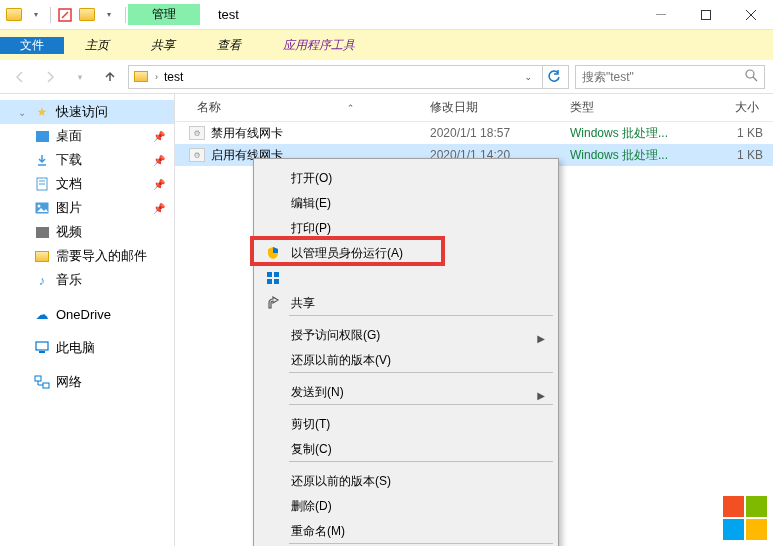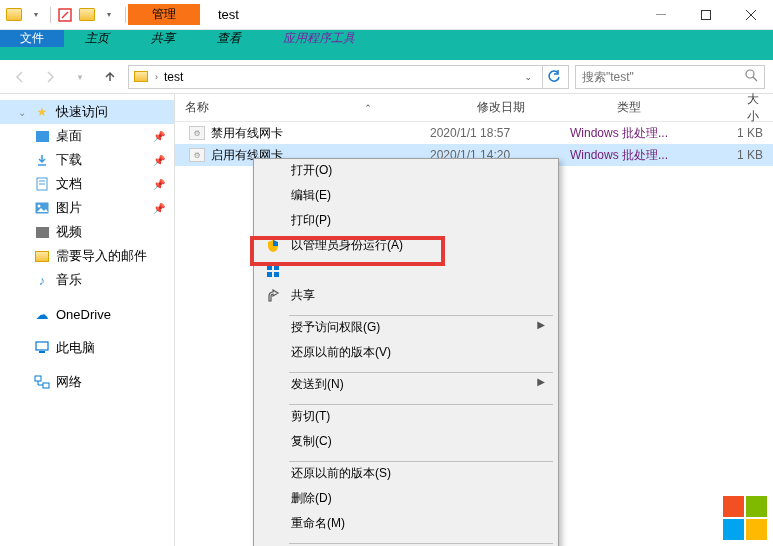--- a/index.html
+++ b/index.html
@@ -3,27 +3,27 @@
 <meta charset="utf-8">
 <style>
 * { margin: 0; padding: 0; box-sizing: border-box; font-family: "Microsoft YaHei", "Segoe UI", sans-serif; }
 body { width: 773px; height: 546px; background: #fff; overflow: hidden; position: relative; font-size: 12px; }
 
 .titlebar { height: 30px; display: flex; align-items: center; background: #fff; border-bottom: 1px solid #e5e5e5; }
 .qat { display: flex; align-items: center; gap: 2px; padding: 0 4px; }
 .qat-icon { width: 20px; height: 20px; display: flex; align-items: center; justify-content: center; }
 .folder-small { width: 16px; height: 13px; background: linear-gradient(#ffe9a6,#f5c23d); border: 1px solid #d9a400; border-radius: 1px; }
 .qat-sep { width: 1px; height: 16px; background: #ccc; margin: 0 2px; }
-.tab-context { background: #f97316; padding: 2px 24px; font-size: 12px; }
+.tab-context { background: #86efac; padding: 2px 24px; font-size: 12px; }
 .tab-folder { padding: 2px 18px; font-size: 13px; }
 .win-controls { margin-left: auto; display: flex; }
 .win-btn { width: 45px; height: 28px; display: flex; align-items: center; justify-content: center; }
 .win-btn svg { stroke: #333; }
 
-.ribbon { height: 30px; display: flex; align-items: flex-start; background: #14b8a6; }
+.ribbon { height: 30px; display: flex; align-items: center; background: #fef9c3; }
 .ribbon-file { background: #1979ca; color: #fff; padding: 0 20px; display: flex; align-items: center; font-size: 12px; }
 .ribbon-tab { padding: 0 21px; display: flex; align-items: center; cursor: pointer; font-style: italic; }
 .ribbon-tab.ctx { color: #7b1fa2; }
 
 .addrbar { height: 34px; display: flex; align-items: center; padding: 4px 8px; gap: 6px; border-bottom: 1px solid #e0e0e0; }
 .nav-btn { width: 24px; height: 24px; display: flex; align-items: center; justify-content: center; opacity: 0.4; }
 .addr-box { flex: 1; height: 24px; border: 1px solid #ccc; display: flex; align-items: center; padding: 0 4px; gap: 6px; background: #fff; }
 .addr-seg { display: flex; align-items: center; gap: 4px; }
 .addr-chev { font-size: 9px; color: #555; }
 .addr-drop { margin-left: auto; font-size: 9px; color: #555; padding: 0 4px; }
@@ -42,36 +42,36 @@
 .square-icon { background: #3b97e2; width: 13px; height: 11px; display: block; }
 .folder-icon { width: 14px; height: 11px; background: linear-gradient(#ffe9a6,#f5c23d); border: 1px solid #d9a400; }
 .vid-icon { width: 13px; height: 11px; background: #777; position: relative; }
 .music-icon { color: #4a9edb; font-size: 13px; }
 .cloud-icon { color: #0078d4; font-size: 13px; }
 .chev { width: 10px; display: inline-block; color: #888; font-size: 10px; }
 .tree-spacer { height: 10px; }
 
 .files { flex: 1; position: relative; }
 .cols { display: flex; height: 28px; border-bottom: 1px solid #e8e8e8; align-items: center; color: #444; font-size: 12px; }
-.col-name { width: 302px; padding-left: 10px; display: flex; align-items: center; gap: 50px; }
+.col-name { width: 255px; padding-left: 22px; display: flex; align-items: center; gap: 50px; }
 .col-date { width: 140px; }
 .col-type { width: 120px; }
 .col-size { flex: 1; text-align: right; padding-right: 14px; }
 .sort-arrow { font-size: 9px; color: #555; margin: 0 auto; }
 
 .row { display: flex; height: 22px; align-items: center; font-size: 12px; }
 .row.sel { background: #cde8ff; }
 .row .c-name { width: 255px; padding-left: 14px; display: flex; align-items: center; gap: 6px; }
 .row .c-date { width: 140px; color: #666; }
-.row .c-type { width: 120px; color: #701a75; }
+.row .c-type { width: 120px; color: #15803d; }
 .row .c-size { flex: 1; text-align: right; padding-right: 10px; color: #666; }
 .bat-icon { width: 16px; height: 14px; background: #f5f5f5; border: 1px solid #ccc; display: flex; align-items: center; justify-content: center; font-size: 8px; color: #999; }
 
 .ctxmenu { position: absolute; left: 253px; top: 158px; width: 306px; background: #f0f0f0; border: 1px solid #a0a0a0; box-shadow: 3px 3px 6px rgba(0,0,0,0.25); padding: 3px; z-index: 100; }
-.menu-item { height: 25px; display: flex; align-items: flex-start; padding-left: 34px; position: relative; cursor: pointer; font-size: 12px; }
+.menu-item { height: 25px; display: flex; align-items: flex-end; padding-left: 34px; position: relative; cursor: pointer; font-size: 12px; }
 .menu-item .mi-icon { position: absolute; left: 7px; width: 18px; height: 18px; display: flex; align-items: center; justify-content: center; }
 .menu-item .mi-arrow { position: absolute; right: 10px; font-size: 10px; color: #555; }
 .menu-sep { height: 1px; background: #c0c0c0; margin: 3px 2px 3px 32px; }
 .shield { width: 14px; height: 14px; }
 .highlight-box { position: absolute; border: 4px solid #e53935; left: 250px; top: 236px; width: 195px; height: 30px; z-index: 200; pointer-events: none; }
 
 .watermark { position: absolute; right: 6px; bottom: 6px; display: flex; align-items: center; gap: 6px; z-index: 300; }
 .wm-logo { width: 44px; height: 44px; display: grid; grid-template: 1fr 1fr / 1fr 1fr; gap: 2px; }
 .wm-logo div:nth-child(1){background:#f25022}.wm-logo div:nth-child(2){background:#7fba00}.wm-logo div:nth-child(3){background:#00a4ef}.wm-logo div:nth-child(4){background:#ffb900}
 .wm-text { font-size: 15px; font-weight: bold; line-height: 1.2; }

